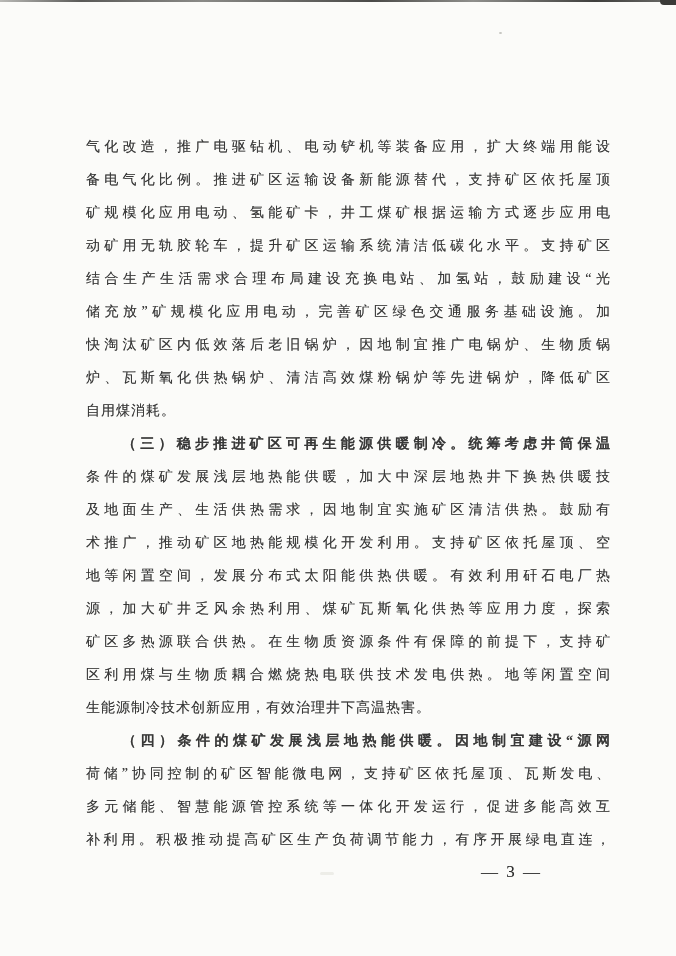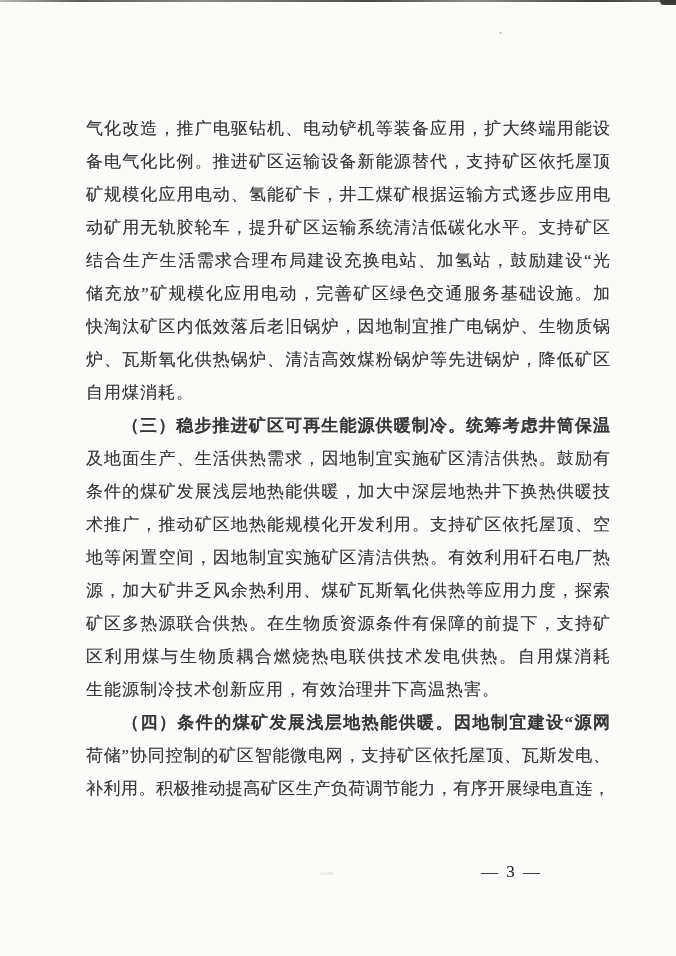--- a/index.html
+++ b/index.html
@@ -41,23 +41,23 @@
   .smudge {
     position: absolute;
     left: 320px; top: 872px;
     width: 14px; height: 3px;
     background: #ededE8;
     border-radius: 2px;
   }
   .content {
     position: absolute;
     left: 86px;
-    top: 112px;
+    top: 130px;
     width: 524px;
-    font-size: 17px;
+    font-size: 14px;
     line-height: 33px;
     color: #383838;
     text-shadow: 0 0 0.4px rgba(70,70,70,0.55);
   }
   .line {
     height: 33px;
     text-align: justify;
     text-align-last: justify;
     text-justify: inter-character;
     overflow: hidden;
@@ -92,27 +92,28 @@
       <div class="line">气化改造，推广电驱钻机、电动铲机等装备应用，扩大终端用能设</div>
       <div class="line">备电气化比例。推进矿区运输设备新能源替代，支持矿区依托屋顶</div>
       <div class="line">矿规模化应用电动、氢能矿卡，井工煤矿根据运输方式逐步应用电</div>
       <div class="line">动矿用无轨胶轮车，提升矿区运输系统清洁低碳化水平。支持矿区</div>
       <div class="line">结合生产生活需求合理布局建设充换电站、加氢站，鼓励建设“光</div>
       <div class="line">储充放”矿规模化应用电动，完善矿区绿色交通服务基础设施。加</div>
       <div class="line">快淘汰矿区内低效落后老旧锅炉，因地制宜推广电锅炉、生物质锅</div>
       <div class="line">炉、瓦斯氧化供热锅炉、清洁高效煤粉锅炉等先进锅炉，降低矿区</div>
       <div class="line para-end">自用煤消耗。</div>
       <div class="line indent">（三）稳步推进矿区可再生能源供暖制冷。统筹考虑井筒保温</div>
+      <div class="line">条件的煤矿发展浅层地热能供暖，加大中深层地热井下换热供暖技</div>
       <div class="line">及地面生产、生活供热需求，因地制宜实施矿区清洁供热。鼓励有</div>
-      <div class="line">条件的煤矿发展浅层地热能供暖，加大中深层地热井下换热供暖技</div>
       <div class="line">术推广，推动矿区地热能规模化开发利用。支持矿区依托屋顶、空</div>
-      <div class="line">地等闲置空间，因地制宜实施矿区清洁供热。有效利用矸石电厂热</div>
+      <div class="line">地等闲置空间，发展分布式太阳能供热供暖。有效利用矸石电厂热</div>
       <div class="line">源，加大矿井乏风余热利用、煤矿瓦斯氧化供热等应用力度，探索</div>
       <div class="line">矿区多热源联合供热。在生物质资源条件有保障的前提下，支持矿</div>
-      <div class="line">区利用煤与生物质耦合燃烧热电联供技术发电供热。自用煤消耗</div>
+      <div class="line">区利用煤与生物质耦合燃烧热电联供技术发电供热。地等闲置空间</div>
       <div class="line para-end">生能源制冷技术创新应用，有效治理井下高温热害。</div>
       <div class="line indent">（四）条件的煤矿发展浅层地热能供暖。因地制宜建设“源网</div>
       <div class="line">荷储”协同控制的矿区智能微电网，支持矿区依托屋顶、瓦斯发电、</div>
+      <div class="line">多元储能、智慧能源管控系统等一体化开发运行，促进多能高效互</div>
       <div class="line">补利用。积极推动提高矿区生产负荷调节能力，有序开展绿电直连，</div>
     </div>
 
   <div class="page-number">— 3 —</div>
 </div>
 
 </body></html>

